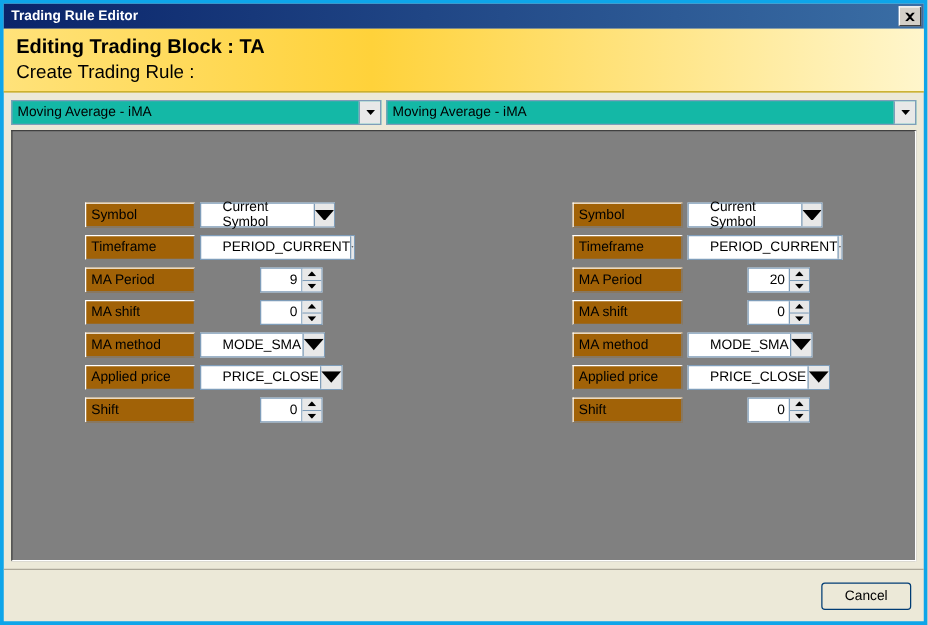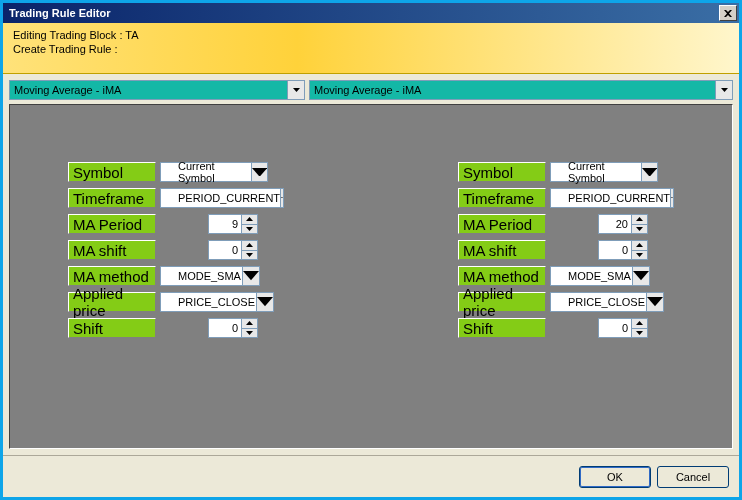--- a/index.html
+++ b/index.html
@@ -1,33 +1,33 @@
 <!DOCTYPE html>
 <html><head>
 <meta charset="utf-8">
 <style>
 html,body{margin:0;padding:0;font-family:Tahoma,Arial,sans-serif;font-size:11px;color:#000;background:#ece9d8}
 .window{width:742px;height:500px;border:3px solid #0ea5e9;box-sizing:border-box;display:flex;flex-direction:column;background:#ece9d8;position:relative}
 .titlebar{height:20px;background:linear-gradient(to right,#0a246a,#3a6ea5);color:#fff;display:flex;align-items:center;padding:0 2px 0 6px;font-weight:bold;font-size:11px}
 .titlebar .spacer{flex:1}
 .close-btn{width:16px;height:14px;background:#d4d0c8;border:1px solid #fff;border-right-color:#404040;border-bottom-color:#404040;display:flex;align-items:center;justify-content:center;font-family:Arial;font-size:10px;line-height:1;color:#000;cursor:default}
 .header-band{height:40px;background:linear-gradient(to right,#ffe27a 0%,#ffd23a 40%,#fff6cc 100%);padding:6px 10px 4px 10px;border-bottom:1px solid #c0a000}
-.header-band .h1{font-weight:normal;font-size:11px}
-.header-band .h2{font-size:11px;margin-top:2px}
+.header-band .h1{font-weight:bold;font-size:16px}
+.header-band .h2{font-size:15px;margin-top:2px}
 .content{flex:1;display:flex;flex-direction:column;padding:6px;gap:4px;overflow:hidden}
 .topbar{display:flex;gap:4px}
 .combo{display:flex;align-items:center;background:#14b8a6;border:1px solid #7f9db9;height:20px;box-sizing:border-box;padding-left:4px;font-size:11px;position:relative}
 .combo .arrow{width:16px;height:18px;margin-left:auto;background:#e8e8e8;border-left:1px solid #7f9db9;display:flex;align-items:center;justify-content:center}
 .combo .arrow svg{width:7px;height:4px}
 .panel{flex:1;background:#808080;border:1px solid #404040;border-top-color:#404040;border-left-color:#404040;border-right-color:#fff;border-bottom-color:#fff;position:relative}
 .param-group{position:absolute;top:56px;display:flex;flex-direction:column;gap:4px}
 .param-group.left{left:58px}
 .param-group.right{left:448px}
 .row{display:flex;align-items:center;gap:4px;height:22px}
-.lbl{width:88px;height:20px;background:#84cc16;border:1px solid #fff;border-right-color:#808080;border-bottom-color:#808080;box-sizing:border-box;display:flex;align-items:center;padding-left:4px;font-size:15px}
+.lbl{width:88px;height:20px;background:#a16207;border:1px solid #fff;border-right-color:#808080;border-bottom-color:#808080;box-sizing:border-box;display:flex;align-items:center;padding-left:4px;font-size:11px}
 .ctl{height:20px;box-sizing:border-box;background:#fff;border:1px solid #7f9db9;display:flex;align-items:center;font-size:11px}
 .ctl.dd{padding-left:17px}
 .ctl.dd .arrow{width:16px;height:18px;margin-left:auto;background:#e8e8e8;border-left:1px solid #7f9db9;display:flex;align-items:center;justify-content:center}
 .ctl.spin{padding:0}
 .ctl.spin .num{flex:1;text-align:right;padding-right:3px}
 .ctl.spin .spinbtns{width:15px;height:18px;display:flex;flex-direction:column;border-left:1px solid #7f9db9}
 .ctl.spin .spinbtns div{flex:1;background:#e8e8e8;display:flex;align-items:center;justify-content:center}
 .ctl.spin .spinbtns div:first-child{border-bottom:1px solid #7f9db9}
 .footer{height:42px;border-top:1px solid #aca899;display:flex;align-items:center;justify-content:flex-end;gap:6px;padding:0 10px;box-sizing:border-box}
 .btn{min-width:72px;height:22px;background:#ece9d8;border:1px solid #003c74;border-radius:3px;display:flex;align-items:center;justify-content:center;font-size:11px;padding:0 8px;box-sizing:border-box;cursor:default}
@@ -279,20 +279,17 @@
                   </svg>
                 </div>
               </span>
           </div>
         </div>
       </div>
     </div>
   </div>
 
   <div class="footer">
-    <div class="btn default">
-        <span>OK</span>
-      </div>
     <div class="btn">
         <span>Cancel</span>
       </div>
   </div>
 </div>
 
 </body></html>

